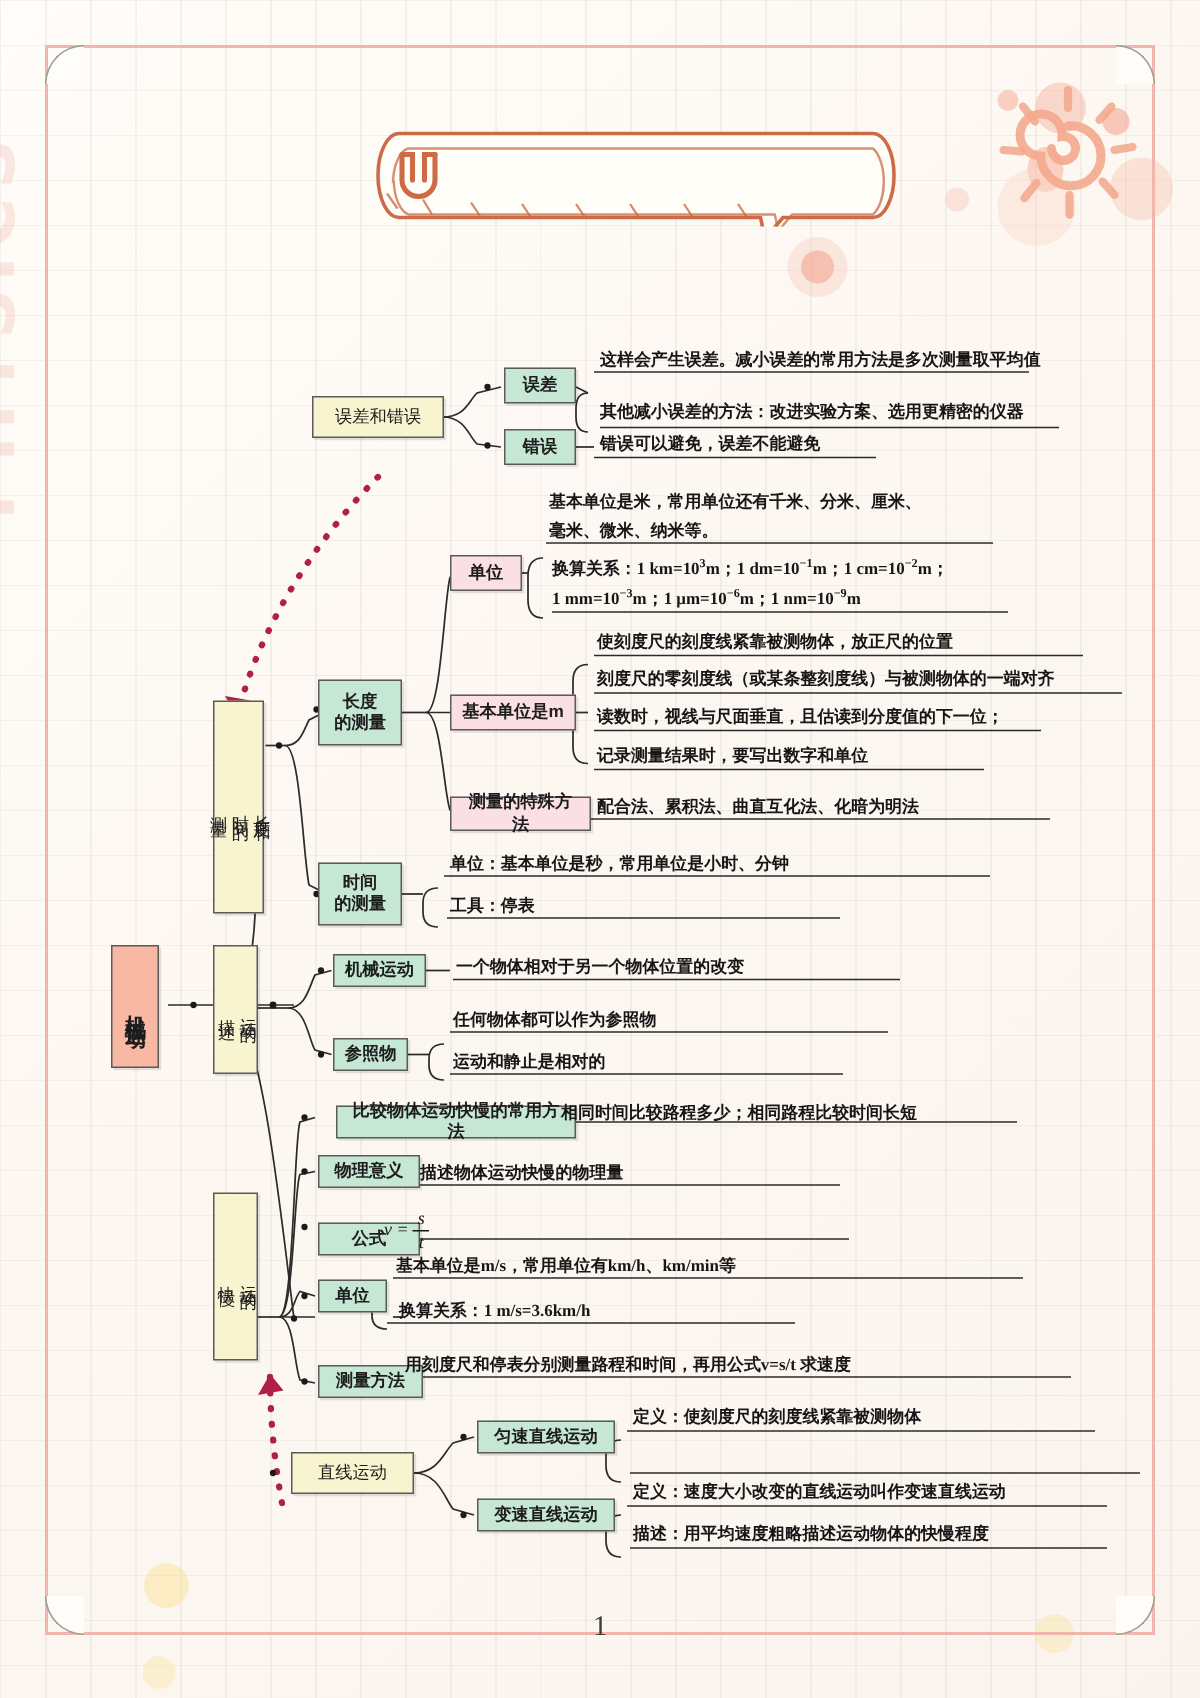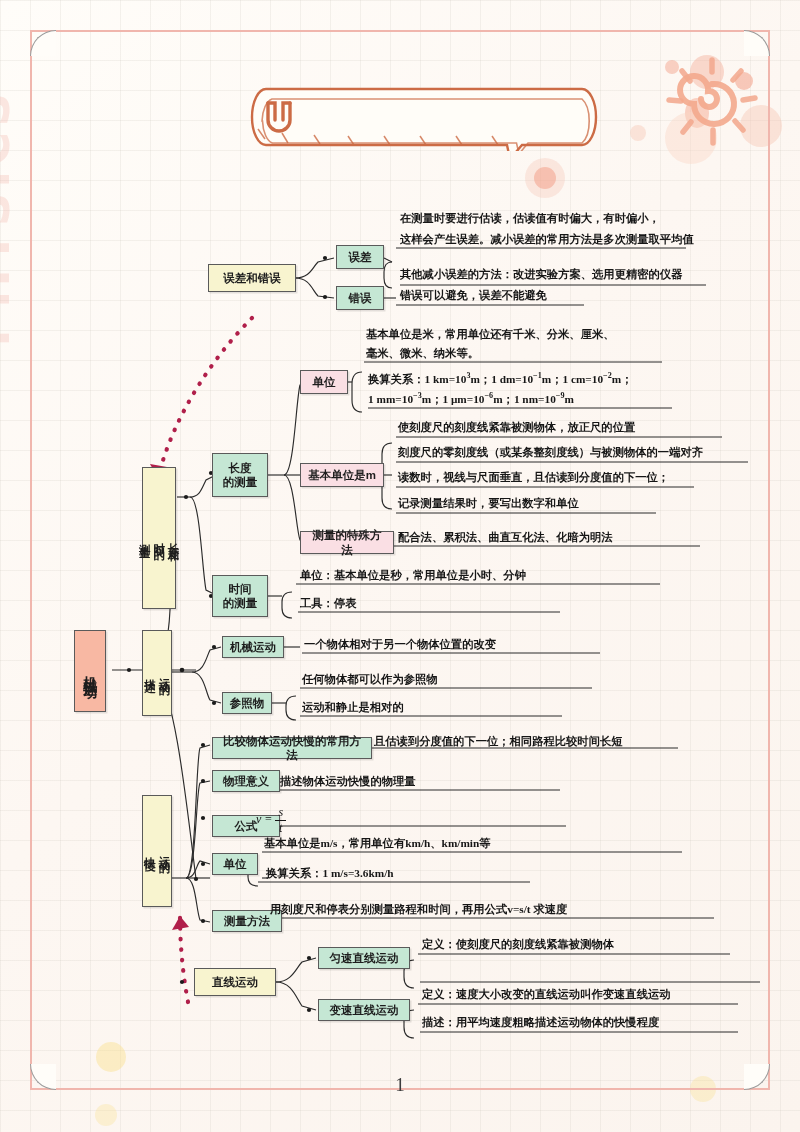--- a/index.html
+++ b/index.html
@@ -75,21 +75,21 @@
     border: 1.3px solid #5a5a5a;
     font-size: 11.5px; color: #1d1d1d;
     line-height: 1.25;
     display: flex; align-items: center; justify-content: center;
     text-align: center;
     white-space: pre-line;
     padding: 2px 6px;
     box-shadow: 1.5px 1.5px 0 rgba(0,0,0,.10);
   }
   .n-root   { background:#f8b8a3; font-weight:bold; font-size:14px; letter-spacing:2px; }
-  .n-yellow { background:#f8f4cf; font-weight:bold; }
+  .n-yellow { background:#f8f4cf; font-weight:normal; }
   .n-green  { background:#c5e7d4; font-weight:bold; }
   .n-pink   { background:#fadfe4; font-weight:bold; }
   .vert { writing-mode: vertical-rl; letter-spacing: 3px; }
 
   .leaf {
     position: absolute;
     font-size: 11.3px; color: #161616; white-space: nowrap;
     font-family: "Liberation Serif","DejaVu Serif", serif;
     font-weight: 600;
   }
@@ -304,35 +304,34 @@
 
   <div class="node n-pink" style="left:300px;top:531px;width:94px;height:23px;">测量的特殊方法</div>
 
   <div class="node n-green" style="left:212px;top:575px;width:56px;height:42px;">时间
 的测量</div>
 
   <div class="node n-green" style="left:222px;top:636px;width:62px;height:22px;">机械运动</div>
 
   <div class="node n-green" style="left:222px;top:692px;width:50px;height:22px;">参照物</div>
 
-  <div class="node n-green" style="left:212px;top:737px;width:160px;height:22px;">比较物体运动快慢的常用方法</div>
+  <div class="node n-green" style="left:224px;top:737px;width:160px;height:22px;">比较物体运动快慢的常用方法</div>
 
   <div class="node n-green" style="left:212px;top:770px;width:68px;height:22px;">物理意义</div>
 
   <div class="node n-green" style="left:212px;top:815px;width:68px;height:22px;">公式</div>
 
   <div class="node n-green" style="left:212px;top:853px;width:46px;height:22px;">单位</div>
 
   <div class="node n-green" style="left:212px;top:910px;width:70px;height:22px;">测量方法</div>
 
   <div class="node n-green" style="left:318px;top:947px;width:92px;height:22px;">匀速直线运动</div>
 
   <div class="node n-green" style="left:318px;top:999px;width:92px;height:22px;">变速直线运动</div>
 
-  <div class="leaf" style="left:400px;top:211px;">在测量时要进行估读，估读值有时偏大，有时偏小，</div>
   <div class="leaf" style="left:400px;top:232px;">这样会产生误差。减小误差的常用方法是多次测量取平均值</div>
   <div class="leaf" style="left:400px;top:267px;">其他减小误差的方法：改进实验方案、选用更精密的仪器</div>
   <div class="leaf" style="left:400px;top:288px;">错误可以避免，误差不能避免</div>
 
   <div class="leaf" style="left:366px;top:327px;">基本单位是米，常用单位还有千米、分米、厘米、</div>
   <div class="leaf" style="left:366px;top:346px;">毫米、微米、纳米等。</div>
   <div class="leaf" style="left:368px;top:371px;"><span>换算关系：1 km=10</span><sup>3</sup><span>m；1 dm=10</span><sup>−1</sup><span>m；1 cm=10</span><sup>−2</sup><span>m；</span></div>
   <div class="leaf" style="left:368px;top:391px;"><span>1 mm=10</span><sup>−3</sup><span>m；1 μm=10</span><sup>−6</sup><span>m；1 nm=10</span><sup>−9</sup><span>m</span></div>
 
   <div class="leaf" style="left:398px;top:420px;">使刻度尺的刻度线紧靠被测物体，放正尺的位置</div>
@@ -341,21 +340,21 @@
   <div class="leaf" style="left:398px;top:496px;">记录测量结果时，要写出数字和单位</div>
   <div class="leaf" style="left:398px;top:530px;">配合法、累积法、曲直互化法、化暗为明法</div>
 
   <div class="leaf" style="left:300px;top:568px;">单位：基本单位是秒，常用单位是小时、分钟</div>
   <div class="leaf" style="left:300px;top:596px;">工具：停表</div>
 
   <div class="leaf" style="left:304px;top:637px;">一个物体相对于另一个物体位置的改变</div>
   <div class="leaf" style="left:302px;top:672px;">任何物体都可以作为参照物</div>
   <div class="leaf" style="left:302px;top:700px;">运动和静止是相对的</div>
 
-  <div class="leaf" style="left:374px;top:734px;">且估读到分度值的下一位；相同路程比较时间长短</div>
+  <div class="leaf" style="left:374px;top:734px;">相同时间比较路程多少；相同路程比较时间长短</div>
   <div class="leaf" style="left:280px;top:774px;">描述物体运动快慢的物理量</div>
 
   <div class="formula" style="left:256px;top:805px;">
     <span>v =</span><span class="frac"><span class="num">s</span><span class="den">t</span></span>
   </div>
 
   <div class="leaf" style="left:264px;top:836px;">基本单位是m/s，常用单位有km/h、km/min等</div>
   <div class="leaf" style="left:266px;top:866px;">换算关系：1 m/s=3.6km/h</div>
   <div class="leaf" style="left:270px;top:902px;">用刻度尺和停表分别测量路程和时间，再用公式v=s/t 求速度</div>
 

